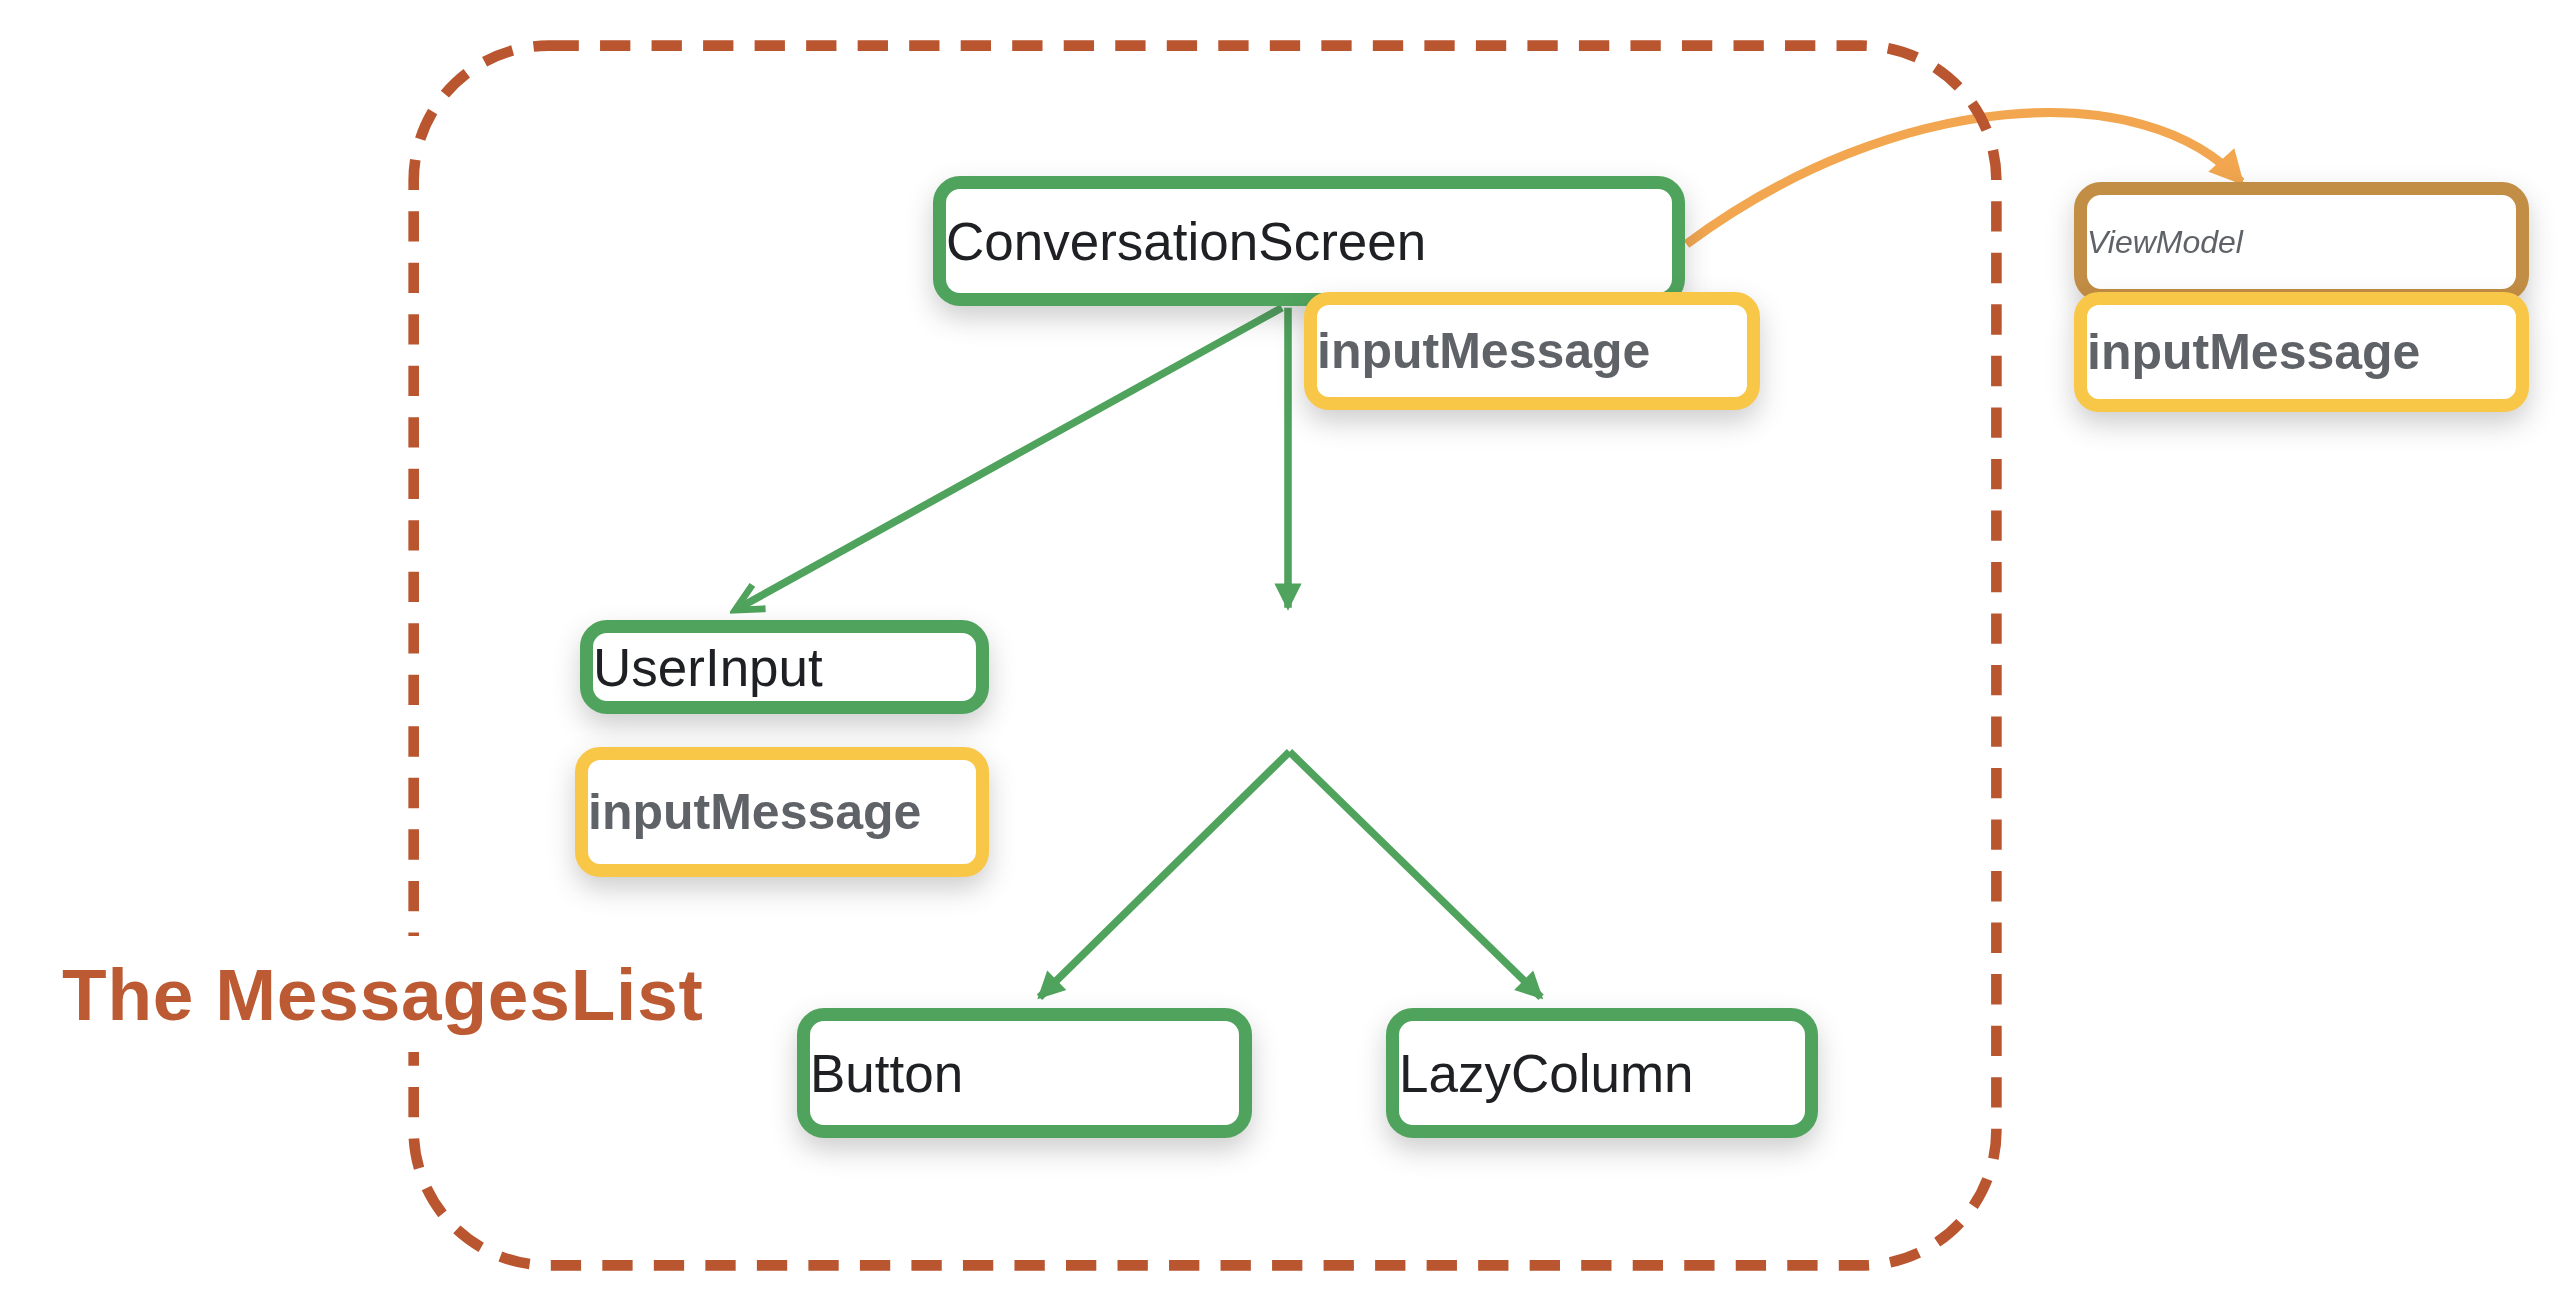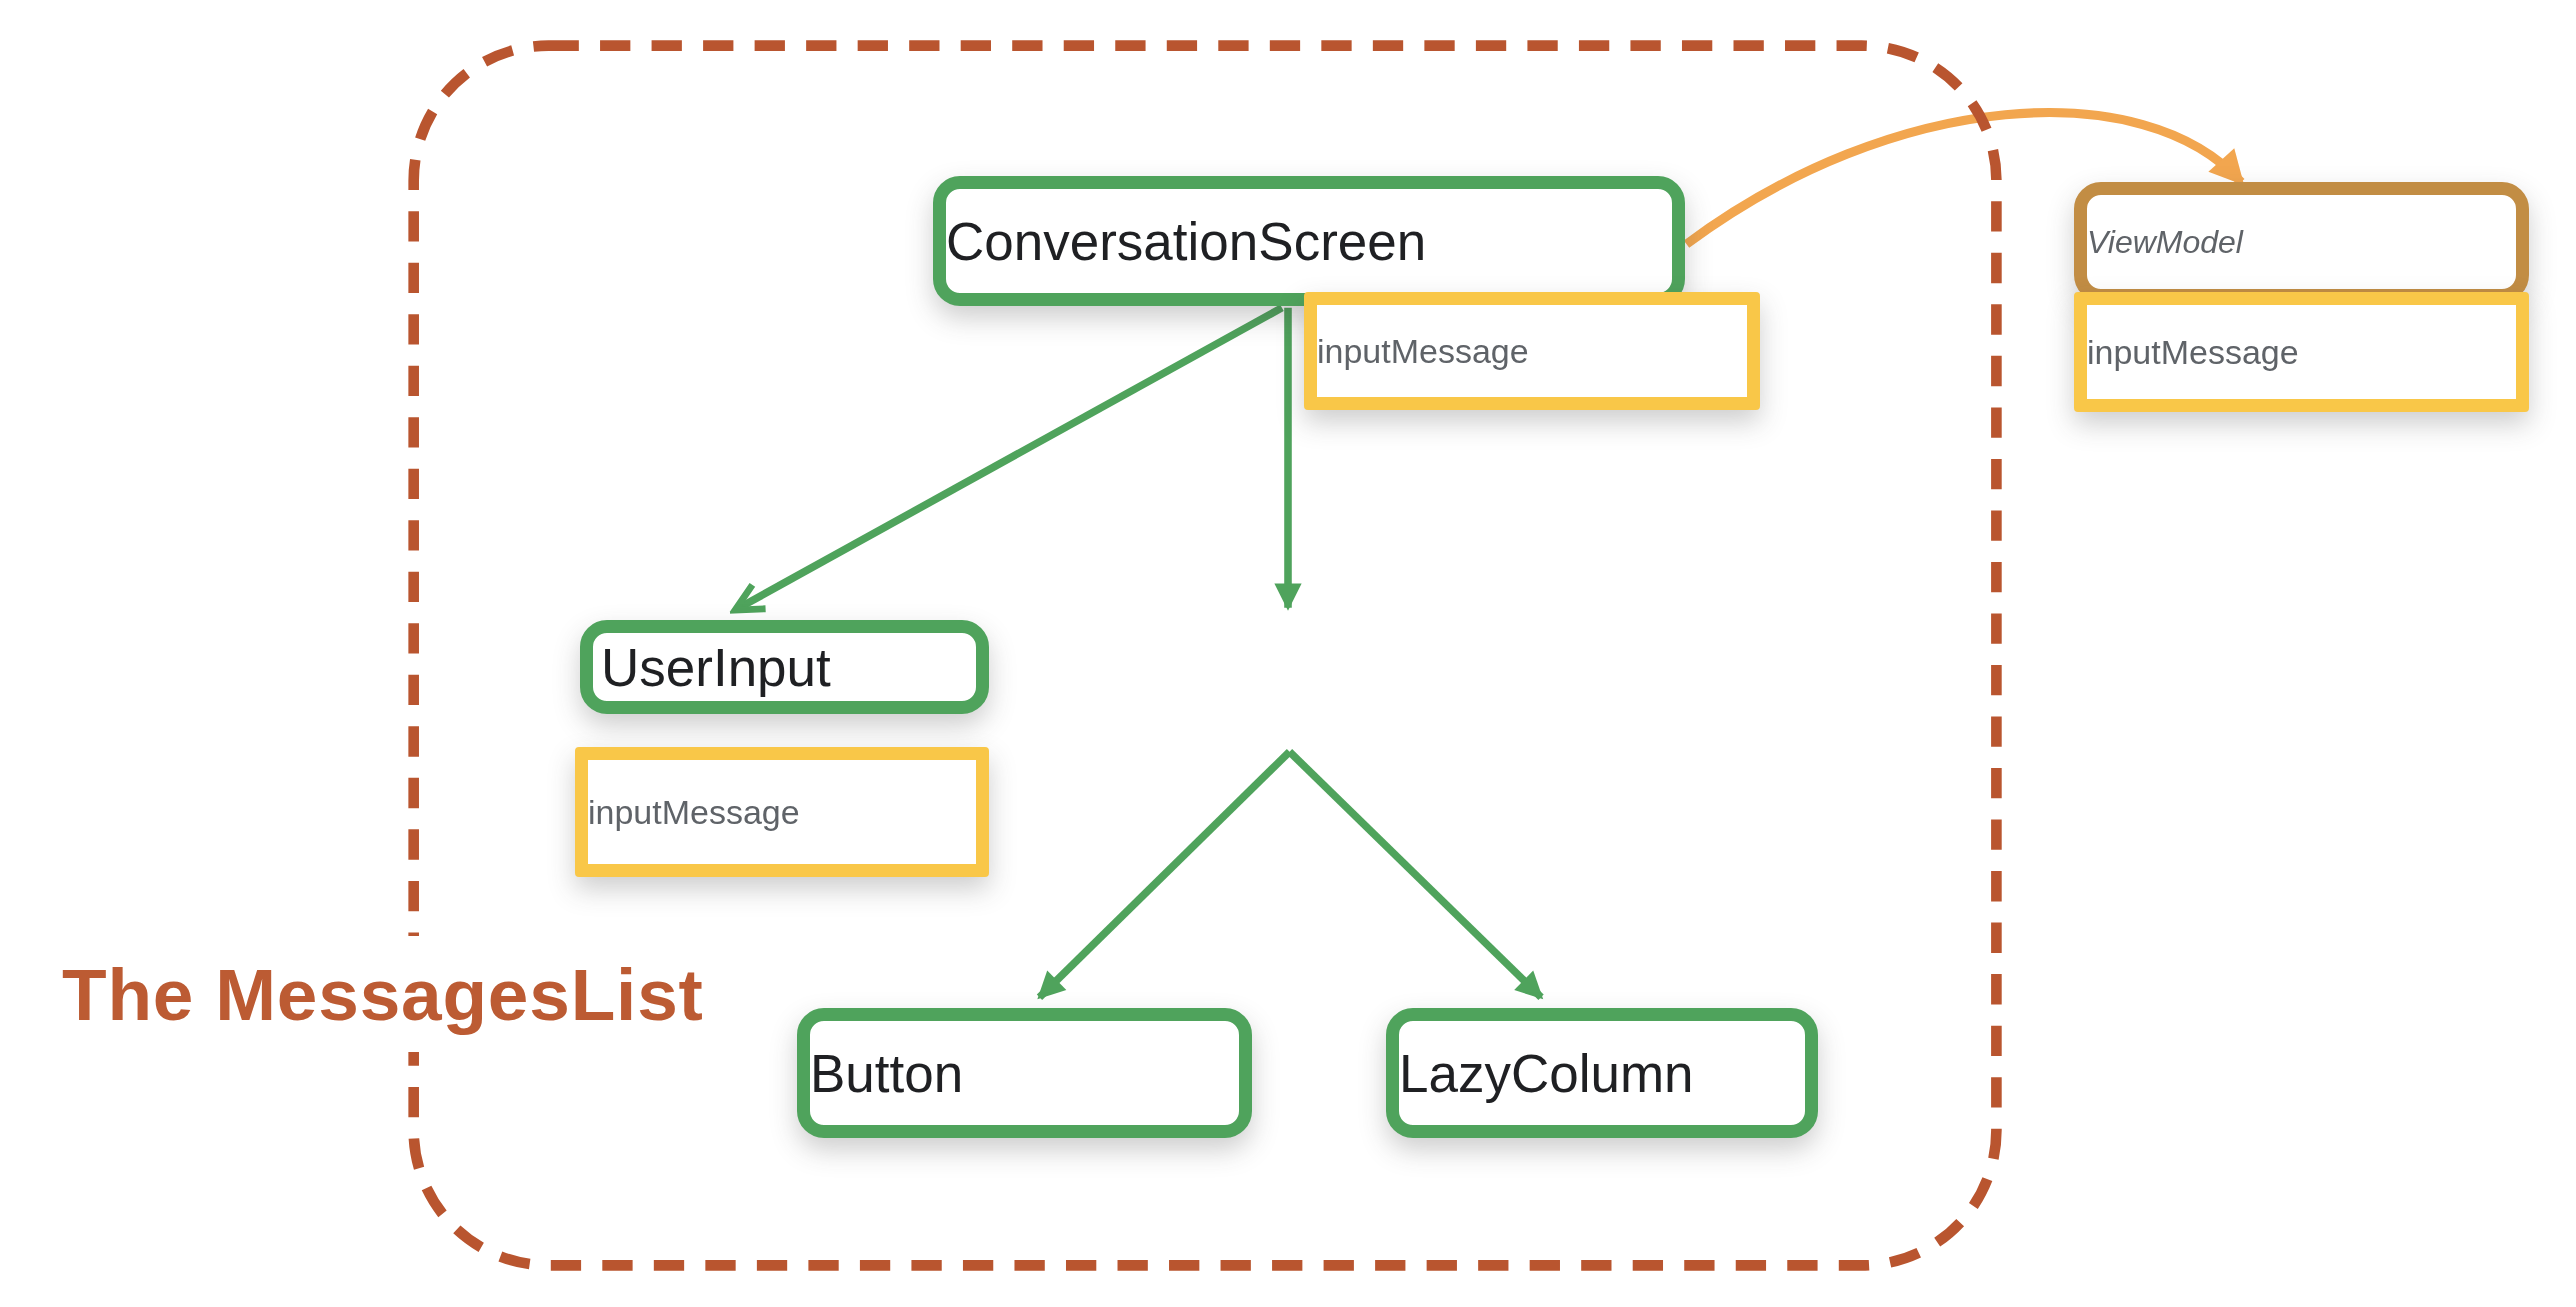--- a/index.html
+++ b/index.html
@@ -36,24 +36,25 @@
   .node-brown {
     border: 13.6px solid #C28D44;
     border-radius: 27px;
     color: #5f6368;
     font-size: 32px;
     z-index: 2;
     font-style: italic;
   }
   .node-yellow {
     border: 13.6px solid #F9C748;
-    border-radius: 4px;
+    border-radius: 25px;
     color: #5f6368;
-    font-size: 34px;
+    font-size: 50px;
     z-index: 3;
+    font-weight: bold;
   }
   #composition-title {
     position: absolute;
     left: 41px;
     top: 936px;
     padding: 16.7px 21px;
     background: #ffffff;
     color: #BC5B33;
     font-size: 73px;
     font-weight: bold;
@@ -93,21 +94,21 @@
   <div id="composition-title">The MessagesList</div>
 
   <div class="node node-green" style="left:933px; top:176px; width:752px; height:130px;">
     <span>ConversationScreen</span>
   </div>
 
   <div class="node node-yellow" style="left:1304px; top:292px; width:456px; height:118px;">
     <span>inputMessage</span>
   </div>
 
-  <div class="node node-green" style="left:580px; top:620px; width:409px; height:94px;padding-left:8px;">
+  <div class="node node-green" style="left:580px; top:620px; width:409px; height:94px;">
     <span>UserInput</span>
   </div>
 
   <div class="node node-yellow" style="left:575px; top:747px; width:414px; height:130px;">
     <span>inputMessage</span>
   </div>
 
 
   <div class="node node-green" style="left:797px; top:1008px; width:455px; height:130px;">
     <span>Button</span>

